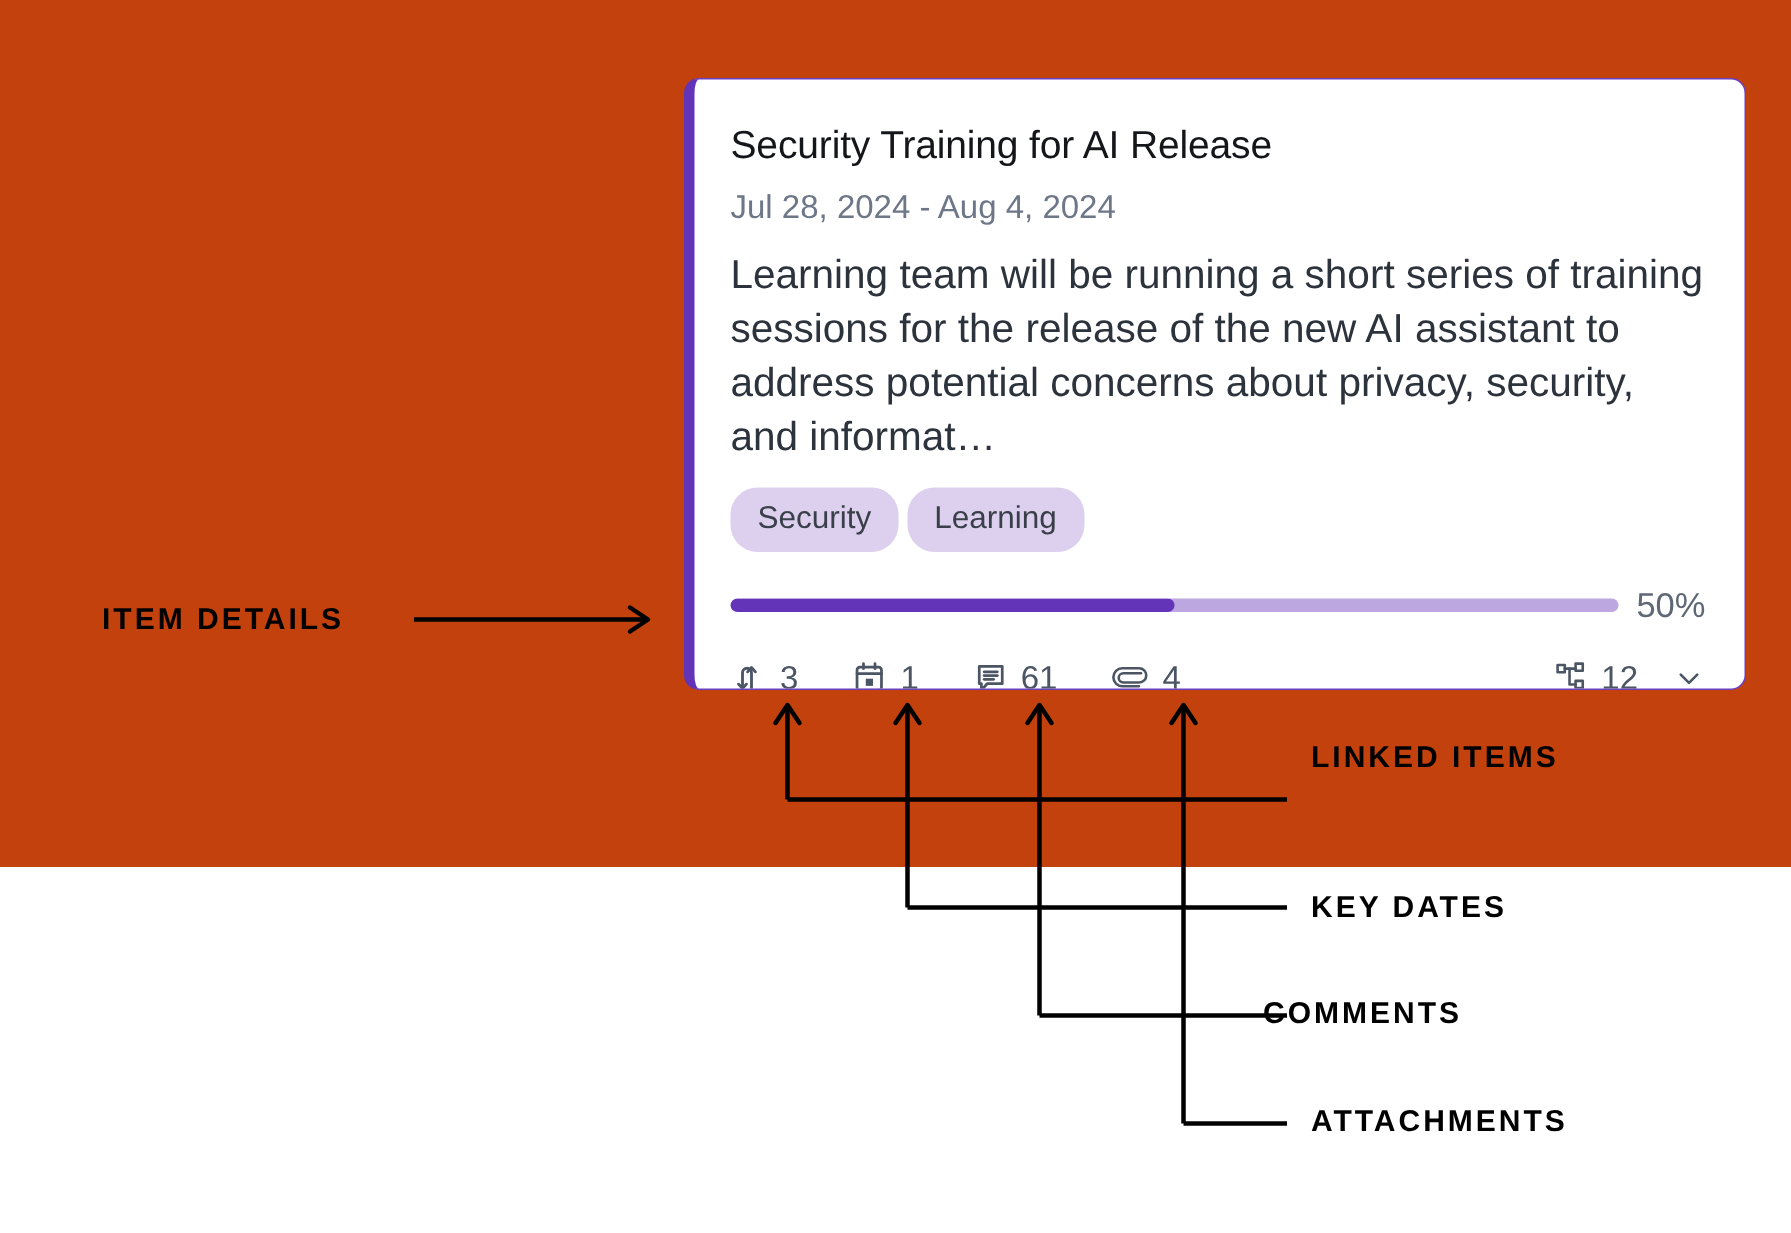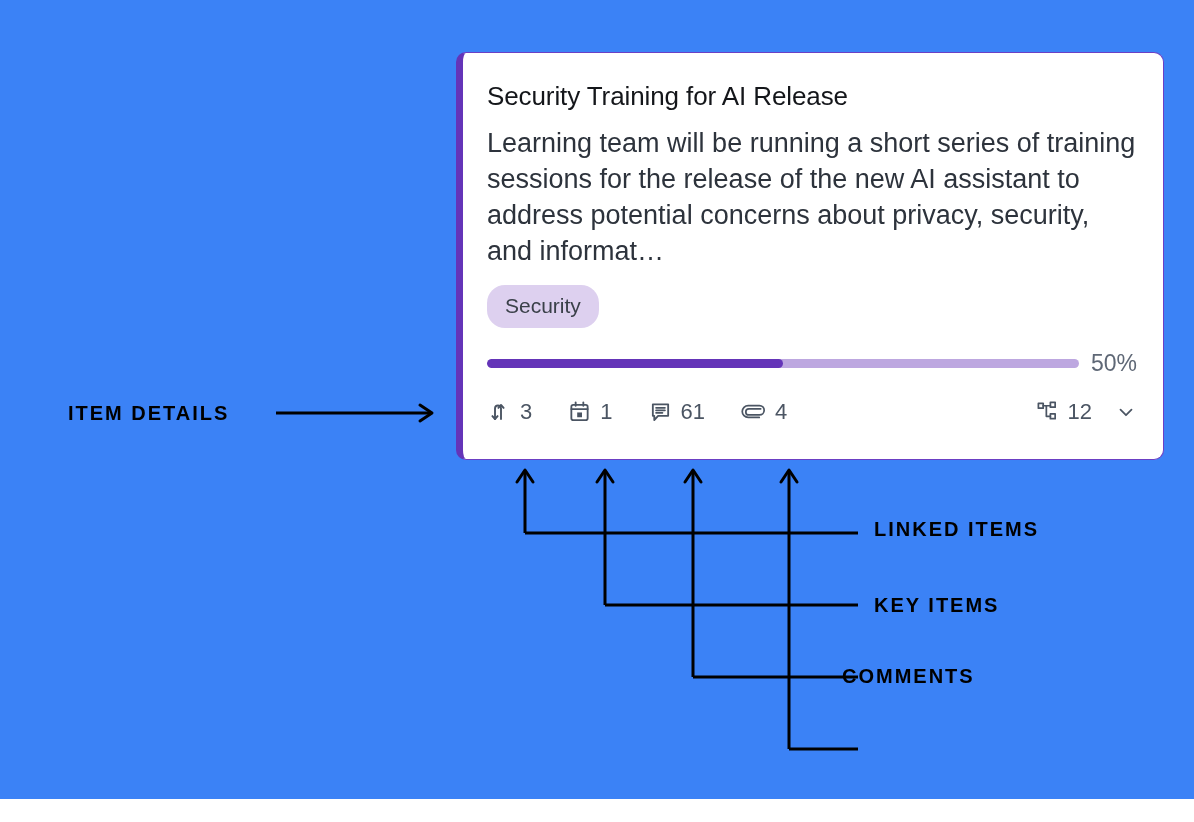--- a/index.html
+++ b/index.html
@@ -9,22 +9,22 @@
     background: #ffffff;
     width: 1194px;
     height: 822px;
     font-family: "Liberation Sans", sans-serif;
     overflow: hidden;
   }
 
   #stage {
     position: relative;
     width: 1194px;
-    height: 799px;
-    background: #3b82f6;
+    height: 578px;
+    background: #c2410c;
   }
 
   
   .card {
     position: absolute;
     left: 456px;
     top: 52px;
     width: 708px;
     height: 408px;
     background: #ffffff;
@@ -133,21 +133,21 @@
   
   .ann-label {
     position: absolute;
     font-size: 20px;
     font-weight: 700;
     letter-spacing: 2.0px;
     color: #000000;
     white-space: nowrap;
   }
   #lbl-item-details { left: 68px; top: 402px; }
-  #lbl-linked      { left: 874px; top: 518px; }
+  #lbl-linked      { left: 874px; top: 494px; }
   #lbl-keydates    { left: 874px; top: 594px; }
   #lbl-comments    { left: 842px; top: 665px; }
   #lbl-attach      { left: 874px; top: 737px; }
 
   svg.overlay {
     position: absolute;
     left: 0; top: 0;
     width: 1194px;
     height: 822px;
     pointer-events: none;
@@ -156,25 +156,27 @@
 </head>
 <body>
 
 <div id="stage">
 
   <div class="card" style="border-color: rgb(107, 63, 196) rgb(107, 63, 196) rgb(107, 63, 196) rgb(100, 52, 184);">
     <div class="card-inner">
 
       <div class="card-title">Security Training for AI Release</div>
 
+      <div class="card-dates">Jul 28, 2024 - Aug 4, 2024</div>
 
       <div class="card-desc">Learning team will be running a short series of training sessions for the release of the new AI assistant to address potential concerns about privacy, security, and informat…</div>
 
       <div class="tag-row">
         <span class="tag">Security</span>
+        <span class="tag">Learning</span>
       </div>
 
       <div class="progress-row">
         <div class="progress-track" style="background: rgb(189, 167, 224);">
           <div class="progress-fill" style="width: 50%; background: rgb(100, 52, 184);"></div>
         </div>
         <span class="progress-label">50%</span>
       </div>
 
       <div class="meta-row">
@@ -269,18 +271,19 @@
       <line x1="789" y1="472" x2="789" y2="749"></line>
       <line x1="789" y1="749" x2="858" y2="749"></line>
       <polyline points="781,482 789,470 797,482" stroke-linecap="round" stroke-linejoin="round"></polyline>
     </g>
   </svg>
 
   <div class="ann-label" id="lbl-item-details">ITEM DETAILS</div>
 
   <div class="ann-label" id="lbl-linked">LINKED ITEMS</div>
 
-  <div class="ann-label" id="lbl-keydates">KEY ITEMS</div>
+  <div class="ann-label" id="lbl-keydates">KEY DATES</div>
 
   <div class="ann-label" id="lbl-comments">COMMENTS</div>
 
+  <div class="ann-label" id="lbl-attach">ATTACHMENTS</div>
 
 </div>
 
 </body></html>

